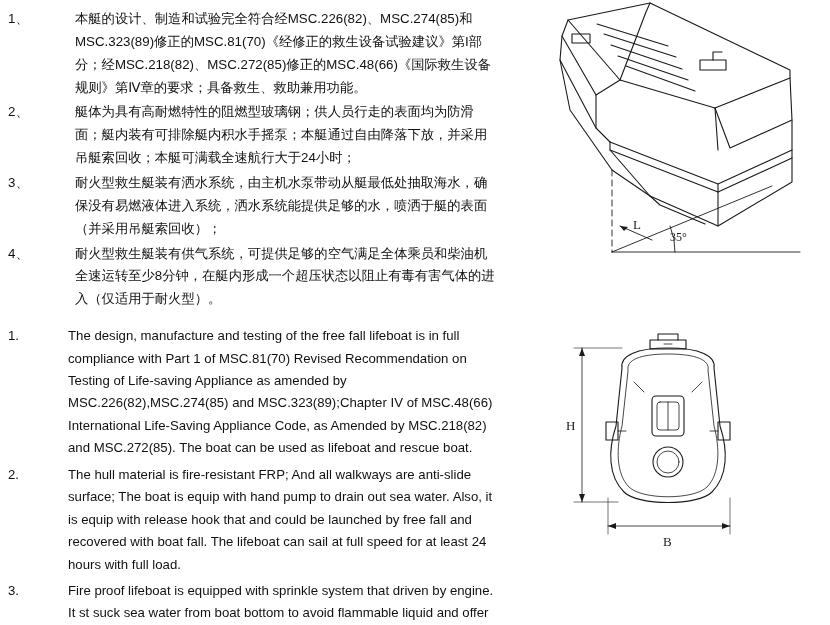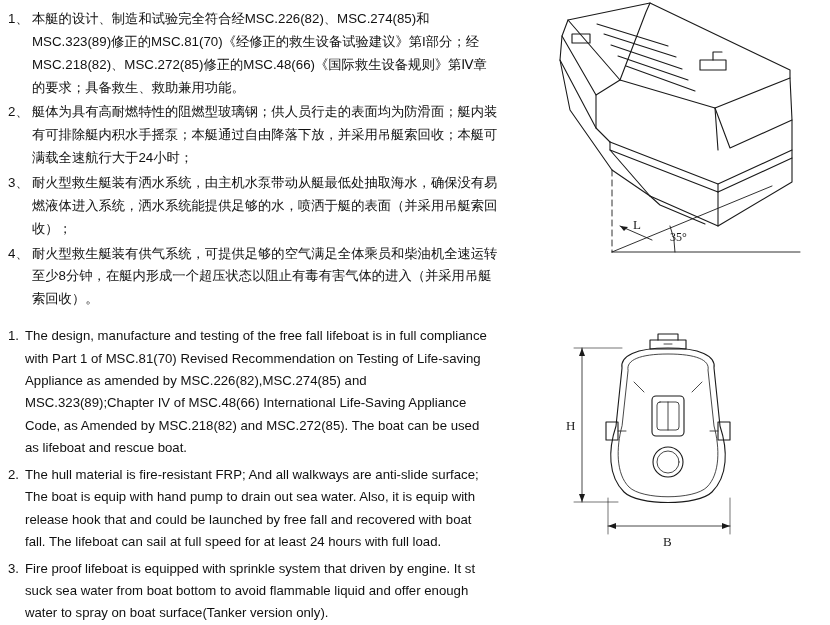--- a/index.html
+++ b/index.html
@@ -44,20 +44,21 @@
     display: flex;
     align-items: flex-start;
     margin-bottom: 4px;
   }
   .num {
     flex: 0 0 auto;
     white-space: nowrap;
   }
   .body-text {
     flex: 1 1 auto;
+    margin-left: 43px;
   }
   
   .cn {
     font-size: 13.3px;
     line-height: 1.72;
     color: #111;
   }
   .cn .num {
     width: 24px;
   }
@@ -110,21 +111,21 @@
       <li class="item">
         <span class="num">2、</span>
         <span class="body-text">艇体为具有高耐燃特性的阻燃型玻璃钢；供人员行走的表面均为防滑面；艇内装有可排除艇内积水手摇泵；本艇通过自由降落下放，并采用吊艇索回收；本艇可满载全速航行大于24小时；</span>
       </li>
       <li class="item">
         <span class="num">3、</span>
         <span class="body-text">耐火型救生艇装有洒水系统，由主机水泵带动从艇最低处抽取海水，确保没有易燃液体进入系统，洒水系统能提供足够的水，喷洒于艇的表面（并采用吊艇索回收）；</span>
       </li>
       <li class="item">
         <span class="num">4、</span>
-        <span class="body-text">耐火型救生艇装有供气系统，可提供足够的空气满足全体乘员和柴油机全速运转至少8分钟，在艇内形成一个超压状态以阻止有毒有害气体的进入（并采用吊艇索回收）。</span>
+        <span class="body-text">耐火型救生艇装有供气系统，可提供足够的空气满足全体乘员和柴油机全速运转至少8分钟，在艇内形成一个超压状态以阻止有毒有害气体的进入（仅适用于耐火型）。</span>
       </li>
     </ul>
 
     <ul class="list en">
       <li class="item">
         <span class="num">1.</span>
         <span class="body-text">The design, manufacture and testing of the free fall lifeboat is in full compliance with Part 1 of MSC.81(70) Revised Recommendation on Testing of Life-saving Appliance as amended by MSC.226(82),MSC.274(85) and MSC.323(89);Chapter IV of MSC.48(66) International Life-Saving Appliance Code, as Amended by MSC.218(82) and MSC.272(85). The boat can be used as lifeboat and rescue boat.</span>
       </li>
       <li class="item">
         <span class="num">2.</span>

